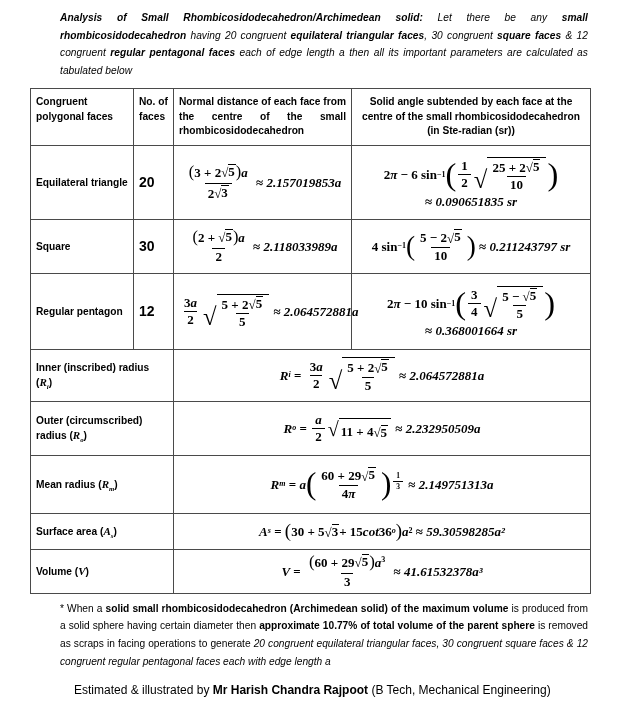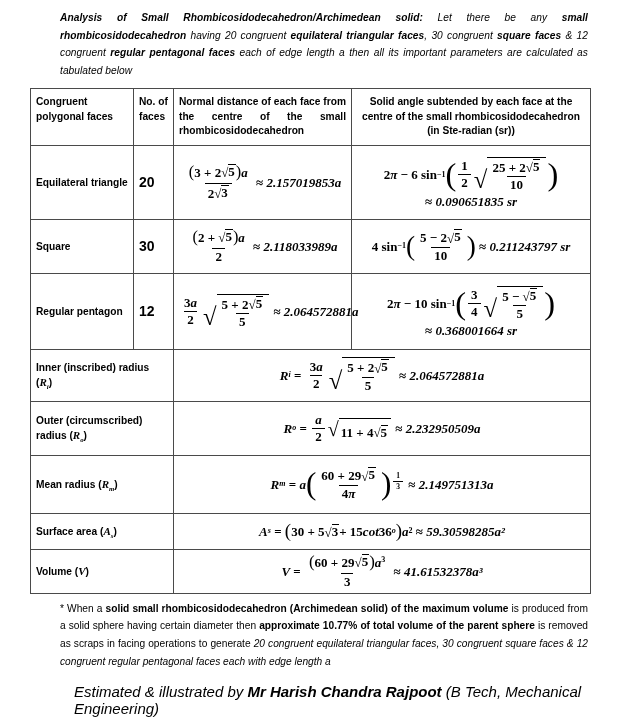--- a/index.html
+++ b/index.html
@@ -108,21 +108,21 @@
     display: flex;
     align-items: flex-end;
     font-size: inherit;
     line-height: 1;
     padding-right: 0px;
   }
   .rad > .body {
     border-top: 1.3px solid #000;
     padding: 1px 3px 0 2px;
     display: flex;
-    align-items: flex-end;
+    align-items: center;
   }
   .sq { 
     display: inline-flex;
     align-items: stretch;
   }
   .sq > i.s {
     font-style: normal;
     display: flex;
     align-items: flex-end;
     line-height: 1;
@@ -158,22 +158,21 @@
   .note {
     font-size: 10.2px;
     line-height: 17.6px;
     text-align: justify;
     padding: 6px 2px 0 30px;
   }
   .note i { font-style: italic; }
   .note b { font-weight: bold; }
 
   .sig {
-    font-size: 15px;
-    font-style: italic;
+    font-size: 12px;
     padding-left: 44px;
     padding-top: 13px;
   }
   .sig b { font-weight: bold; }
   .sigrow {
     display: flex;
     justify-content: space-between;
     padding-left: 44px;
     padding-right: 22px;
     padding-top: 14px;

